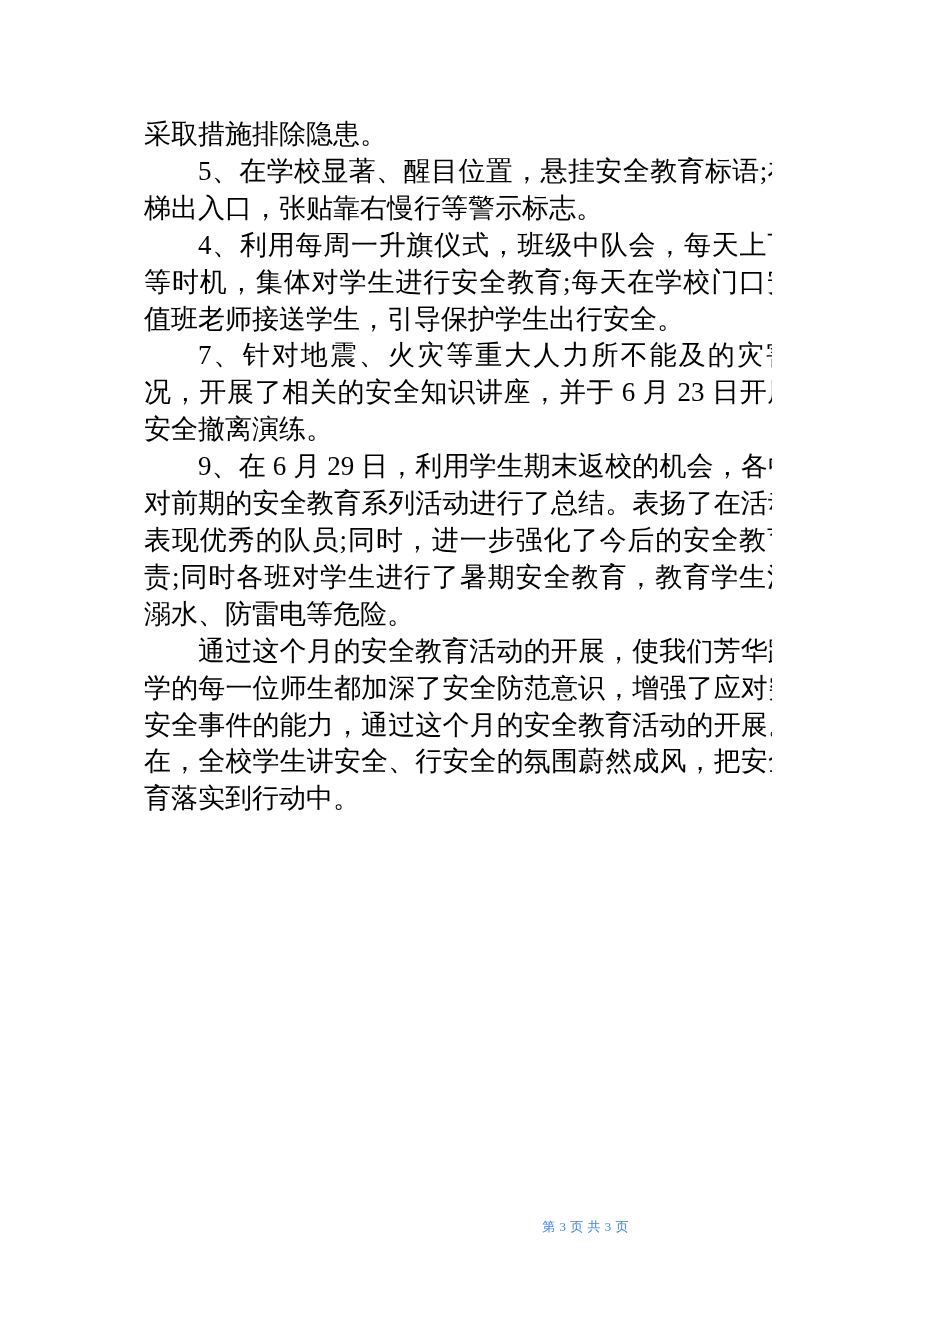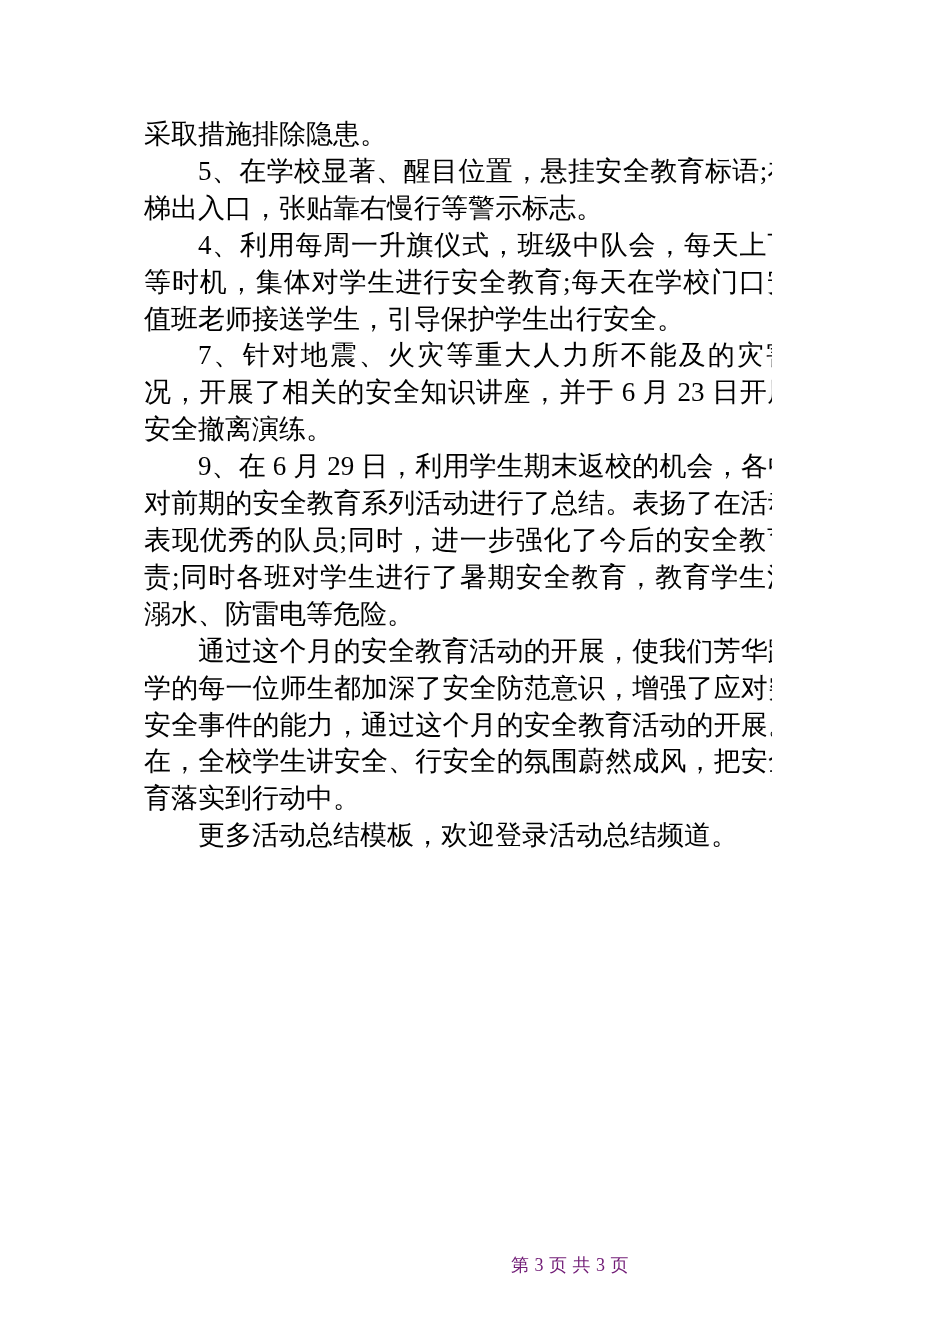--- a/index.html
+++ b/index.html
@@ -29,35 +29,34 @@
   }
   .para {
     margin: 0;
     text-indent: 2em;
   }
   .para.no-indent {
     text-indent: 0;
   }
   .footer {
     position: absolute;
-    top: 1256px;
+    top: 1217px;
     right: 143px;
-    font-size: 18px;
+    font-size: 13px;
     line-height: 19px;
-    color: #701a75;
+    color: #3b82f6;
     letter-spacing: 0.5px;
   }
 </style>
 </head>
 <body>
 
 <div class="page">
   <div class="content">
     <p class="para no-indent">采取措施排除隐患。</p>
     <p class="para">5、在学校显著、醒目位置，悬挂安全教育标语;在楼梯出入口，张贴靠右慢行等警示标志。</p>
     <p class="para">4、利用每周一升旗仪式，班级中队会，每天上下学等时机，集体对学生进行安全教育;每天在学校门口安排值班老师接送学生，引导保护学生出行安全。</p>
     <p class="para">7、针对地震、火灾等重大人力所不能及的灾害情况，开展了相关的安全知识讲座，并于 6 月 23 日开展了安全撤离演练。</p>
     <p class="para">9、在 6 月 29 日，利用学生期末返校的机会，各中队对前期的安全教育系列活动进行了总结。表扬了在活动中表现优秀的队员;同时，进一步强化了今后的安全教育职责;同时各班对学生进行了暑期安全教育，教育学生注意溺水、防雷电等危险。</p>
     <p class="para">通过这个月的安全教育活动的开展，使我们芳华路小学的每一位师生都加深了安全防范意识，增强了应对突发安全事件的能力，通过这个月的安全教育活动的开展。现在，全校学生讲安全、行安全的氛围蔚然成风，把安全教育落实到行动中。</p>
-    <p class="para">更多活动总结模板，欢迎登录活动总结频道。</p>
   </div>
   <div class="footer">第 3 页 共 3 页</div>
 </div>
 
 </body></html>

